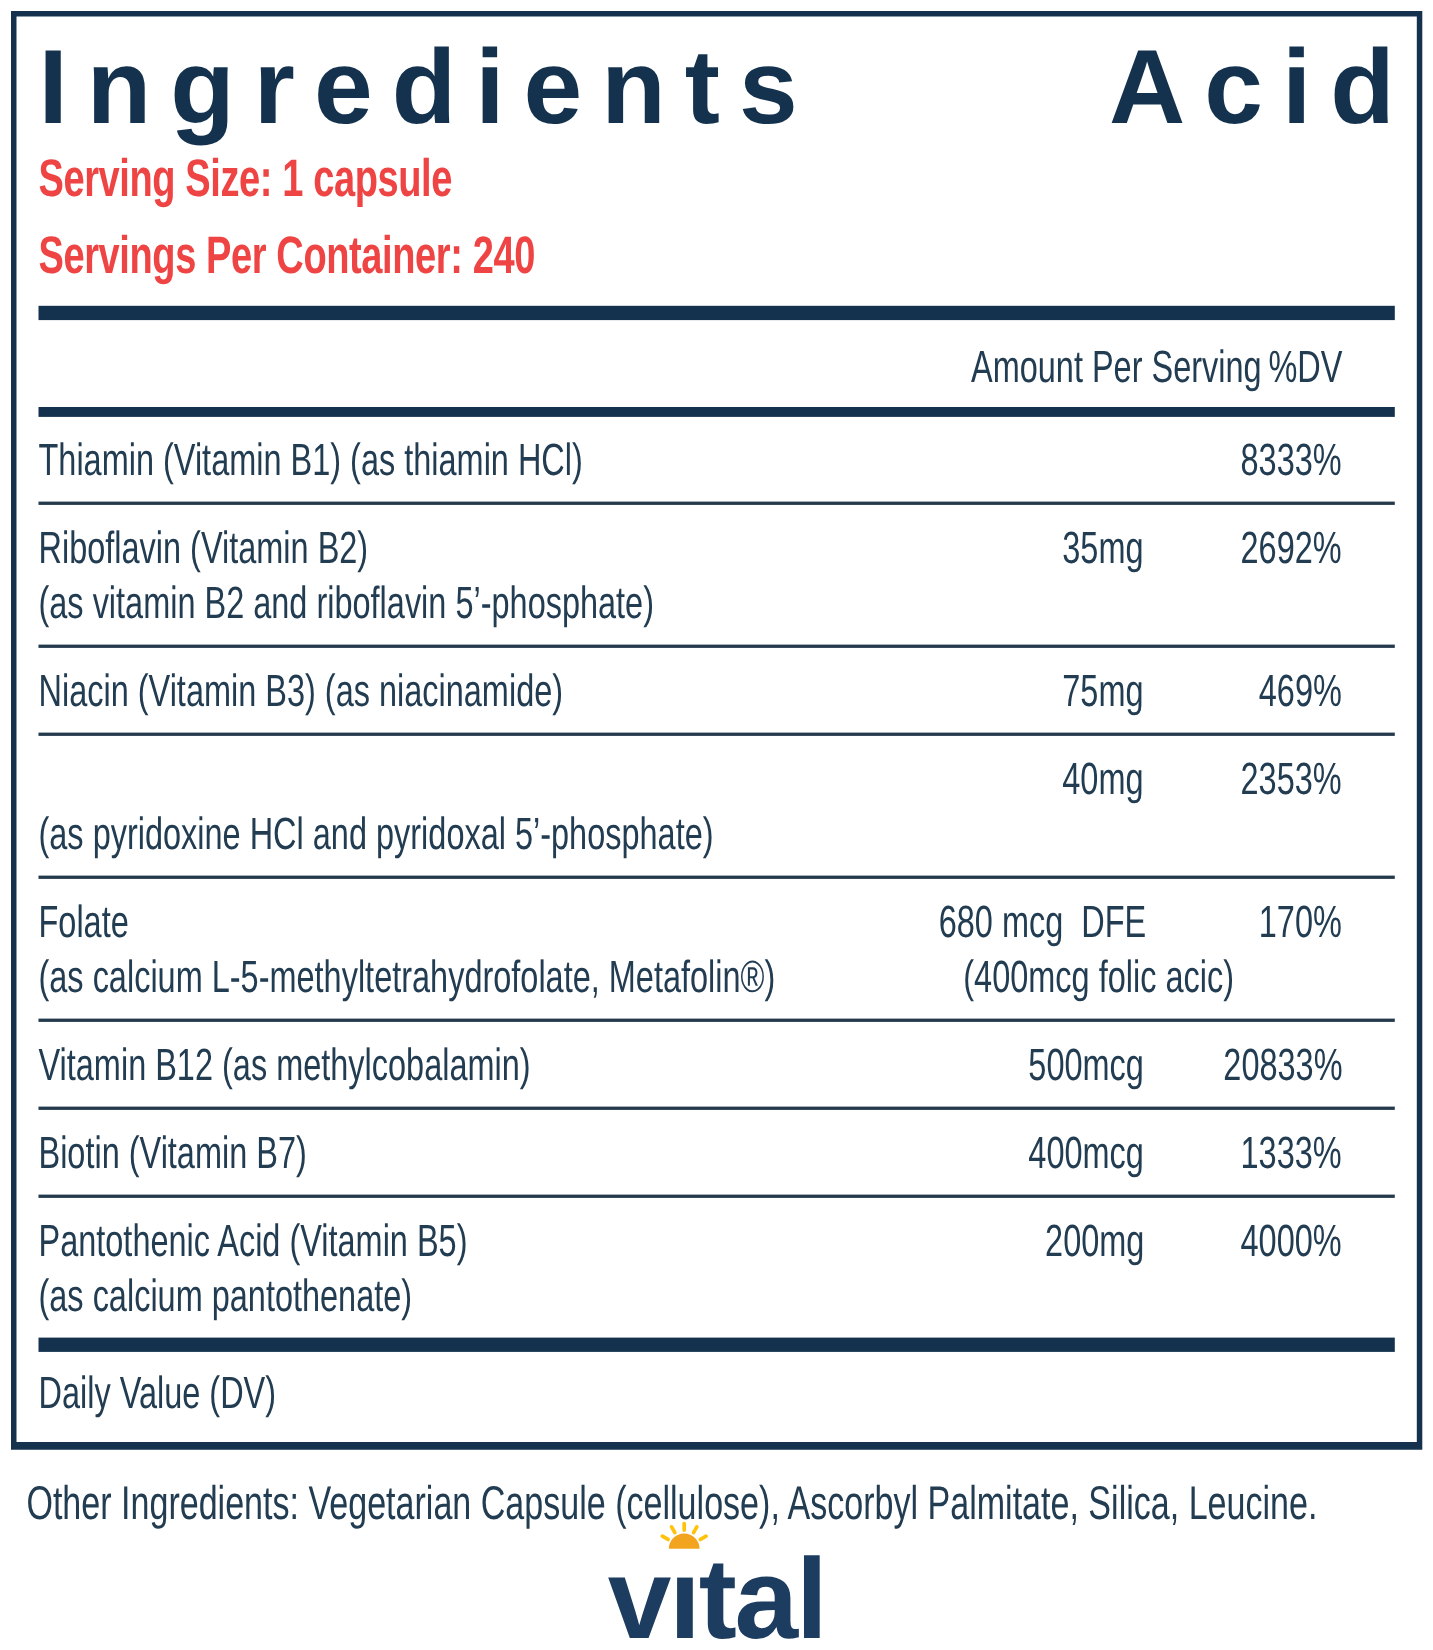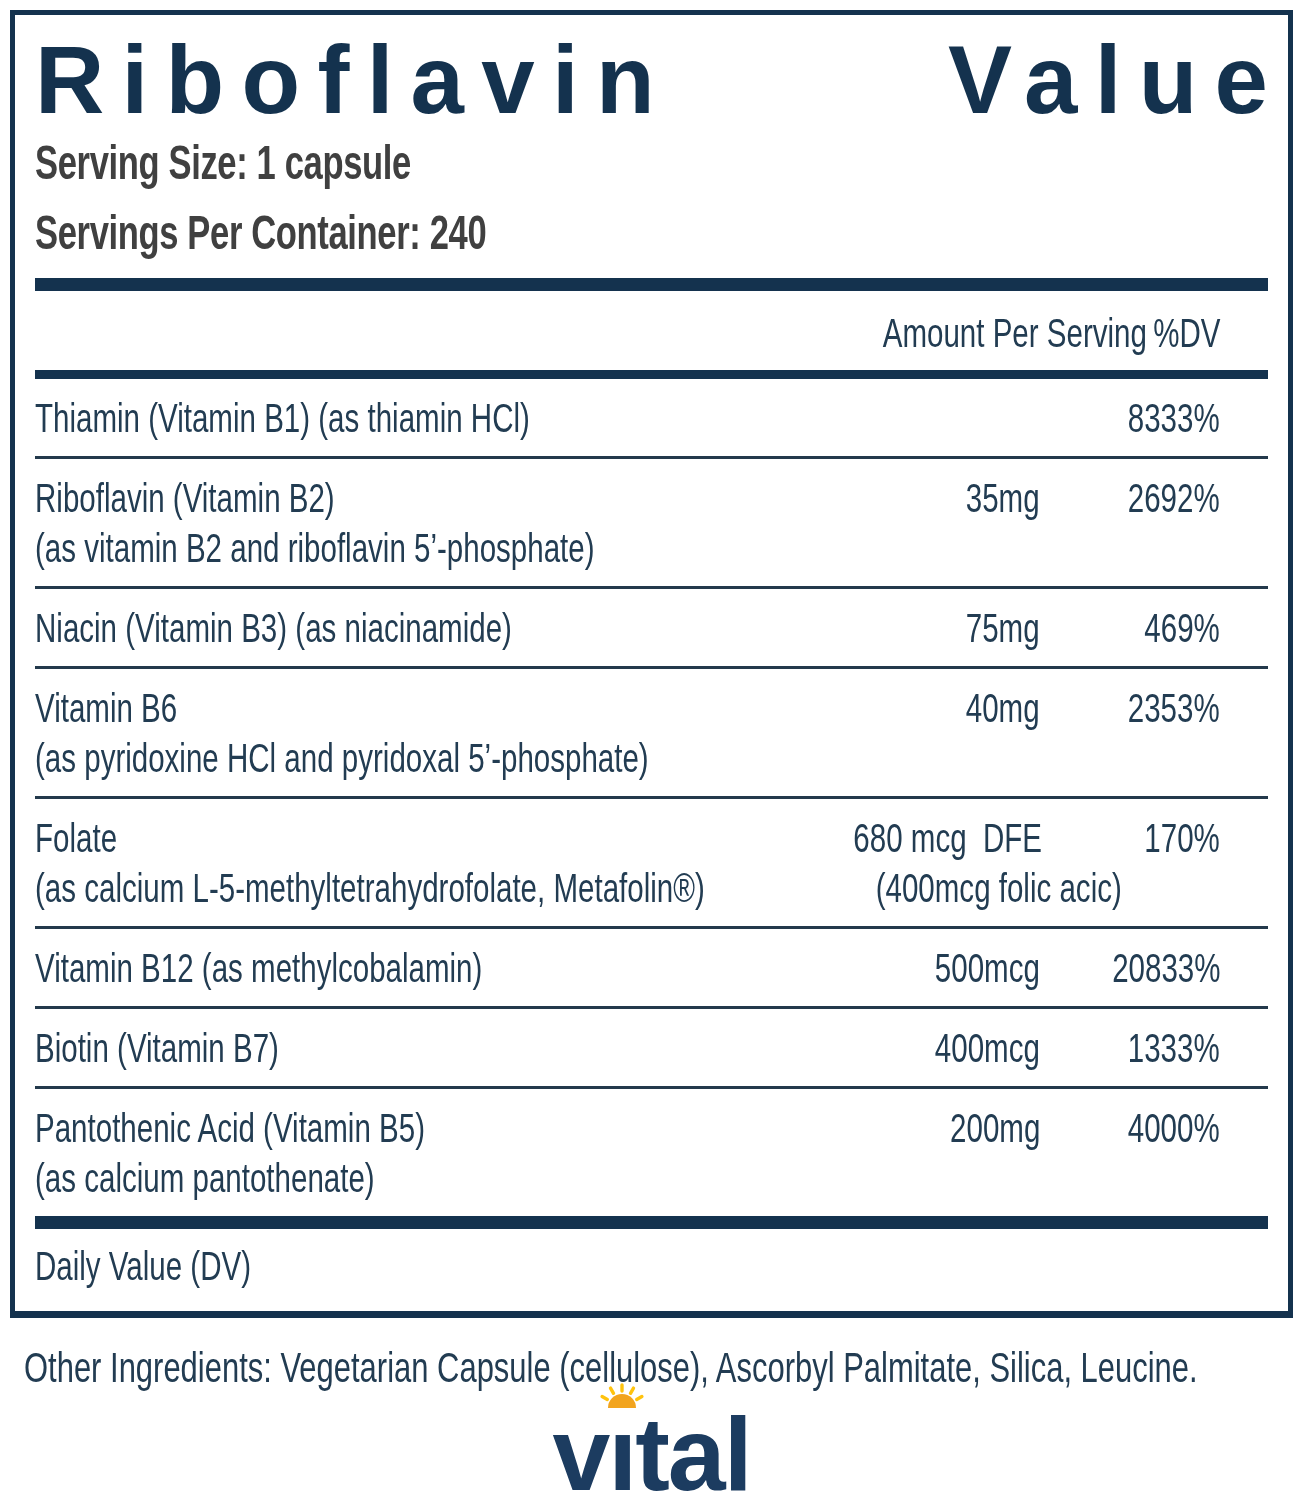--- a/index.html
+++ b/index.html
@@ -5,21 +5,21 @@
   html,body{margin:0;padding:0;background:#ffffff;width:1303px;}
   body{font-family:"Liberation Sans", sans-serif;color:#223C52;}
 
   
   .sf-box{margin:10px 10px 0 10px;border:5px solid #14324E;border-bottom-width:7px;padding:12px 20px 0 20px;background:#fff;}
 
   .title{display:flex;justify-content:space-between;align-items:flex-start;
          font-size:96px;font-weight:700;color:#14324E;letter-spacing:0.18em;line-height:1.02;margin-top:4px;}
   .title span:last-child{margin-right:-0.18em;}
 
-  .serv-line{font-size:48px;font-weight:700;color:#404040;line-height:1.16;margin-top:14px;}
+  .serv-line{font-size:48px;font-weight:700;color:#ef4444;line-height:1.16;margin-top:14px;}
   .serv-line .ct{letter-spacing:-0.5px;}
   .serv-line:nth-of-type(2){margin-top:6px;}
 
   .bar{background:#14324E;height:13px;margin-top:18px;}
   .bar.mid{height:9px;margin-top:0;}
   .bar.bottom{margin-top:0;}
 
   .rule{border-top:3px solid #23394C;}
 
   
@@ -44,22 +44,22 @@
   .logo-word{font-size:104px;font-weight:700;letter-spacing:-2px;line-height:1.0;display:inline-block;}
   .i-wrap{position:relative;display:inline-block;}
   .sun{position:absolute;left:50%;transform:translateX(-50%);top:-26px;width:50px;height:34px;}
 </style>
 </head>
 <body>
 
 <div class="sf-box">
 
   <div class="title">
-    <span>Riboflavin</span>
-      <span>Value</span>
+    <span>Ingredients</span>
+      <span>Acid</span>
   </div>
 
   <div class="serv-line"><span class="ct">Serving Size: 1 capsule</span></div>
   <div class="serv-line"><span class="ct">Servings Per Container: 240</span></div>
 
   <div class="bar"></div>
 
   <div class="trow hdr">
     <div class="cell name"></div>
     <div class="cell amt right"><span class="ct">Amount Per Serving</span></div>
@@ -83,21 +83,20 @@
   <div class="rule"></div>
 
   <div class="trow">
     <div class="cell name"><span class="ct">Niacin (Vitamin B3) (as niacinamide)</span></div>
     <div class="cell amt right"><span class="ct">75mg</span></div>
     <div class="cell dv right"><span class="ct">469%</span></div>
   </div>
   <div class="rule"></div>
 
   <div class="trow">
-    <div class="cell name"><span class="ct">Vitamin B6</span></div>
     <div class="cell amt right"><span class="ct">40mg</span></div>
     <div class="cell dv right"><span class="ct">2353%</span></div>
     <div class="cell name l2"><span class="ct">(as pyridoxine HCl and pyridoxal 5’-phosphate)</span></div>
   </div>
   <div class="rule"></div>
 
   <div class="trow">
     <div class="cell name"><span class="ct">Folate</span></div>
     <div class="cell amt right"><span class="ct">680 mcg&nbsp; DFE</span></div>
     <div class="cell dv right"><span class="ct">170%</span></div>

